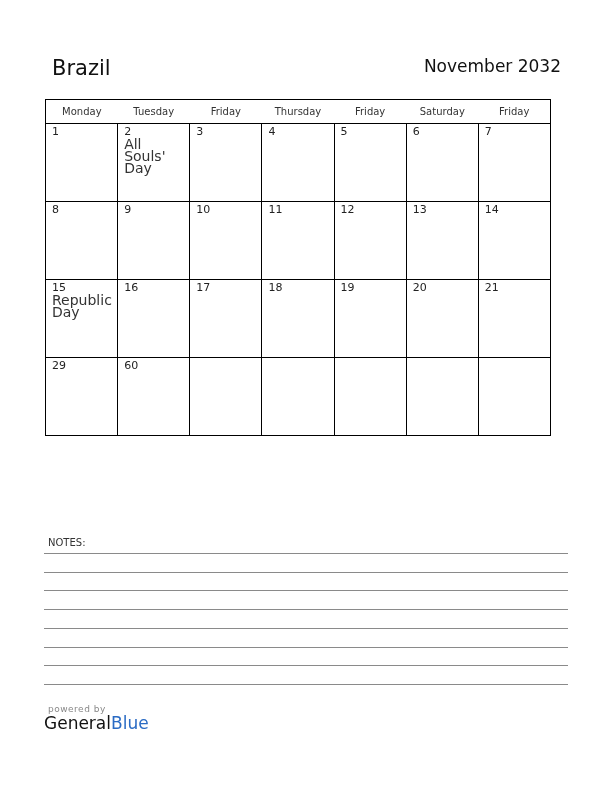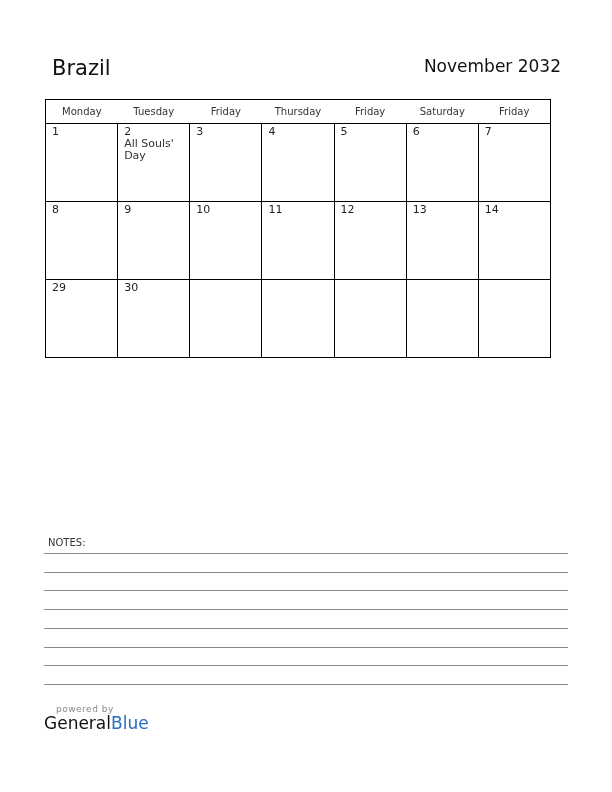--- a/index.html
+++ b/index.html
@@ -5,25 +5,25 @@
   html, body { margin:0; padding:0; background:#fff; }
   body { width:612px; height:792px; position:relative; font-family:"DejaVu Sans", sans-serif; color:#222; overflow:hidden; }
   .country { position:absolute; left:52px; top:56px; font-size:21px; color:#111; }
   .month { position:absolute; right:51px; top:56px; font-size:17px; color:#111; }
   table.cal { position:absolute; left:45px; top:99px; width:506px; border-collapse:collapse; table-layout:fixed; }
   table.cal th { height:23px; font-weight:normal; font-size:10px; color:#333; border-top:1.3px solid #000; border-bottom:1.3px solid #000; padding:0; }
   table.cal th:first-child { border-left:1.3px solid #000; }
   table.cal th:last-child { border-right:1.3px solid #000; }
   table.cal td { border:1.3px solid #000; height:76px; vertical-align:top; padding:1px 0 0 6px; }
   .num { font-size:11px; color:#222; line-height:13px; display:block; }
-  .hol { font-size:11px; color:#333; line-height:12px; display:block; width:60px; }
+  .hol { font-size:14px; color:#333; line-height:12px; display:block; width:60px; }
   .notes-label { position:absolute; left:48px; top:537px; font-size:10px; color:#333; }
   .line { position:absolute; left:44px; width:524px; height:1px; background:#8a8a8a; }
   .footer { position:absolute; left:44px; top:704px; }
-  .powered { font-size:9px; color:#888; letter-spacing:0.5px; margin-left:12px; }
+  .powered { font-size:9px; color:#888; letter-spacing:0.5px; margin-left:4px; }
   .brand { font-size:17px; color:#111; margin-top:-1px; }
   .brand .blue { color:#2a6bc4; }
 </style>
 </head>
 <body>
 
 <div class="country">Brazil</div>
 <div class="month">November 2032</div>
 
 <table class="cal">
@@ -81,24 +81,48 @@
         </td>
         <td>
           <span class="num">13</span>
         </td>
         <td>
           <span class="num">14</span>
         </td>
       </tr>
       <tr>
         <td>
+          <span class="num">15</span>
+          <span class="hol">Republic Day</span>
+        </td>
+        <td>
+          <span class="num">16</span>
+        </td>
+        <td>
+          <span class="num">17</span>
+        </td>
+        <td>
+          <span class="num">18</span>
+        </td>
+        <td>
+          <span class="num">19</span>
+        </td>
+        <td>
+          <span class="num">20</span>
+        </td>
+        <td>
+          <span class="num">21</span>
+        </td>
+      </tr>
+      <tr>
+        <td>
           <span class="num">29</span>
         </td>
         <td>
-          <span class="num">30</span>
+          <span class="num">60</span>
         </td>
         <td>
           <span class="num"></span>
         </td>
         <td>
           <span class="num"></span>
         </td>
         <td>
           <span class="num"></span>
         </td>

